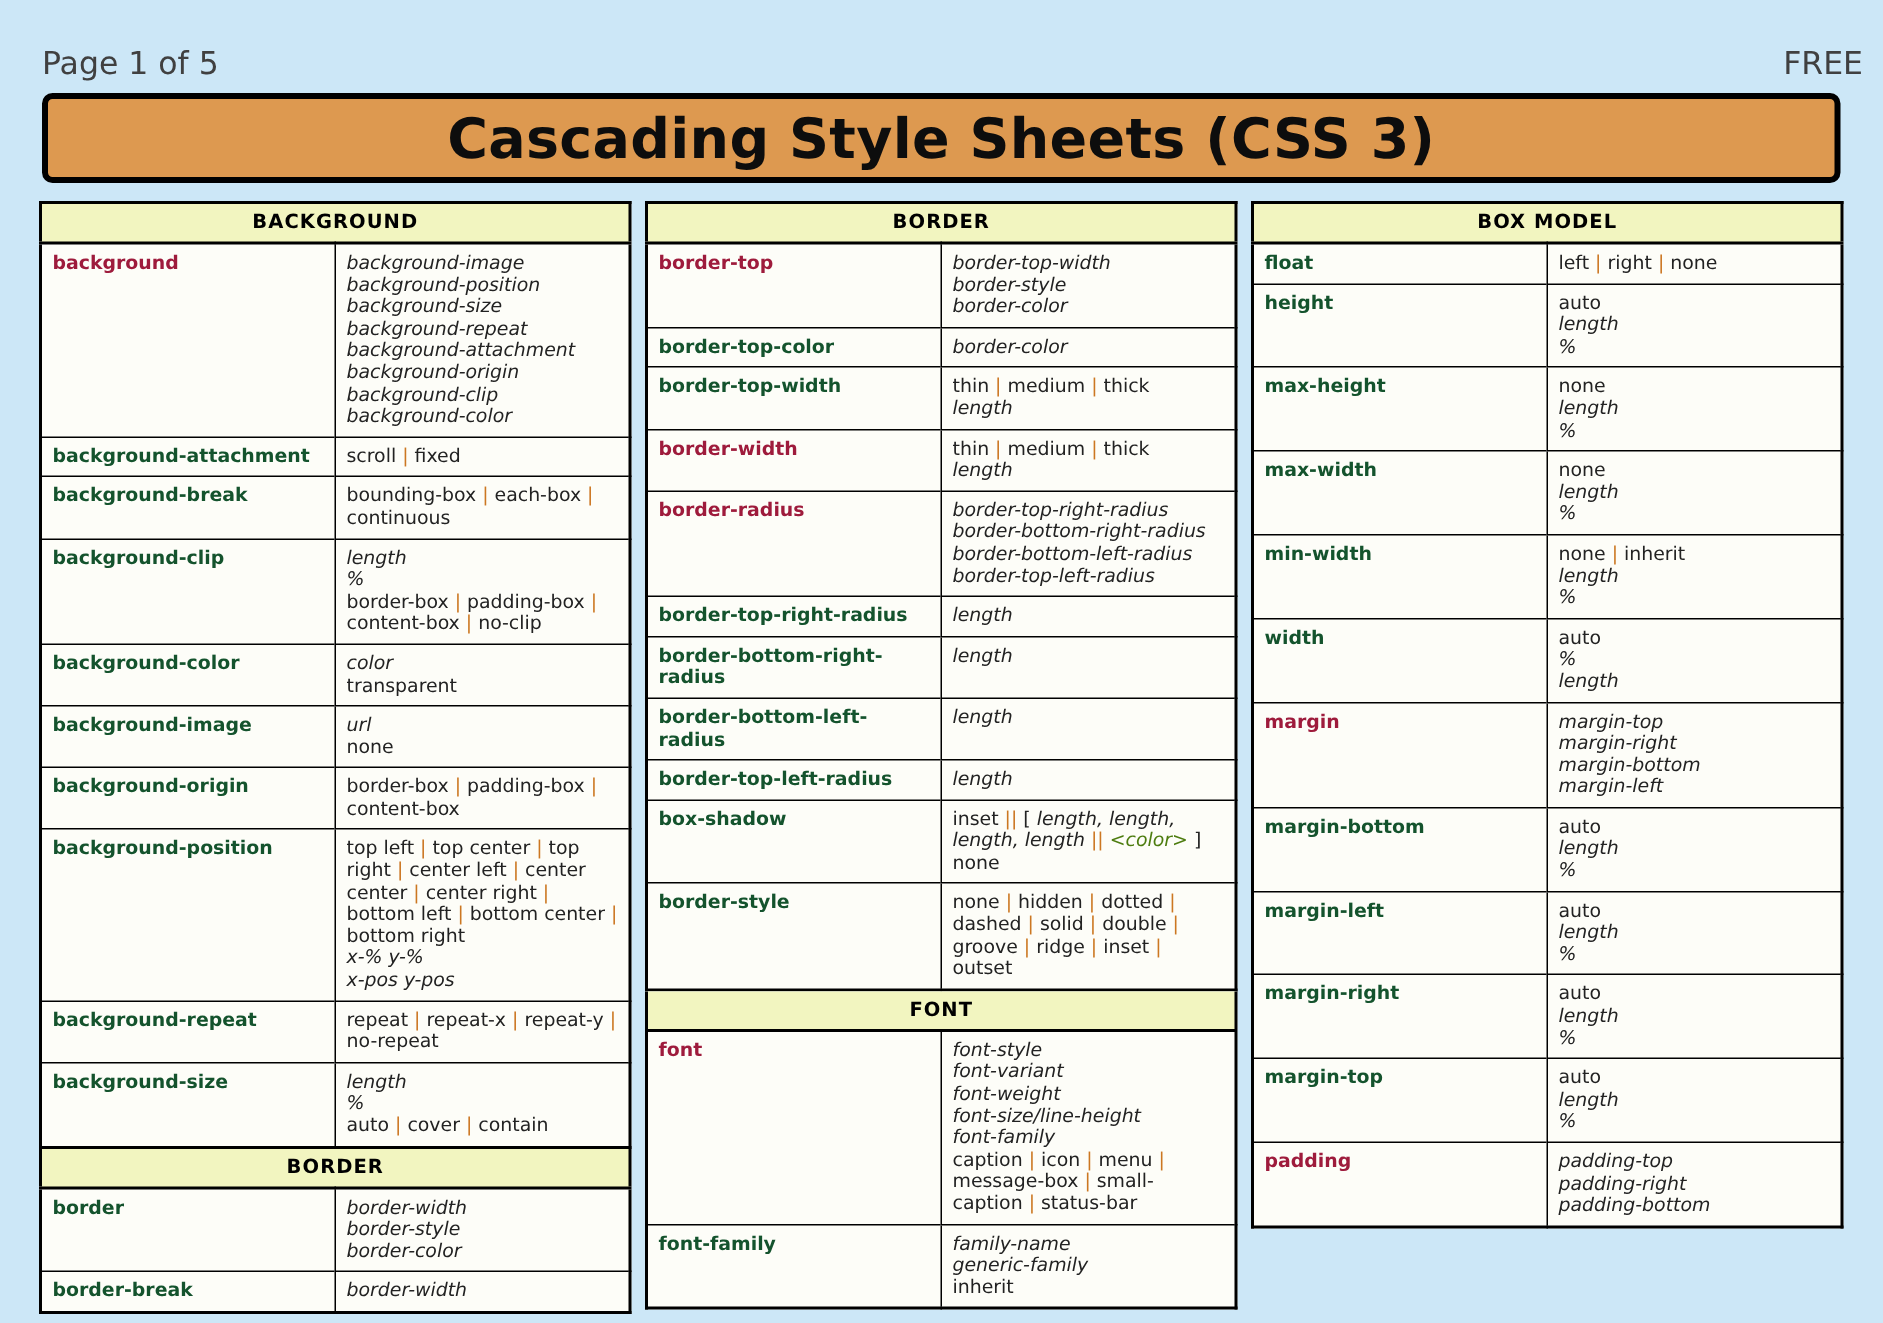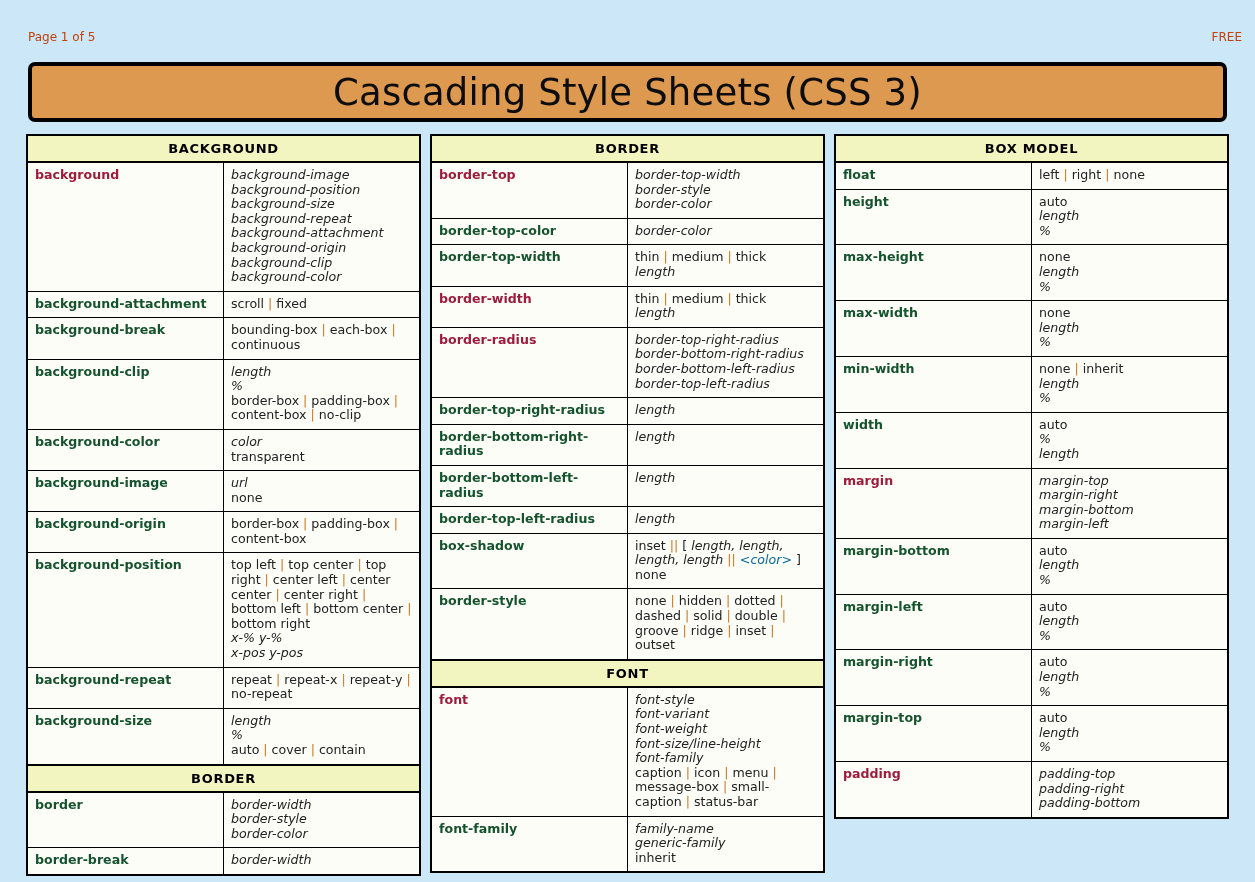--- a/index.html
+++ b/index.html
@@ -19,43 +19,43 @@
   
   #topbar {
     position: relative;
     height: 44px;
     padding: 0 28px;
     box-sizing: border-box;
   }
   #topbar .meta {
     position: absolute;
     top: 30px;
-    font-size: 12px;
-    color: #c2410c;
+    font-size: 21px;
+    color: #404040;
     white-space: nowrap;
   }
   #topbar .meta.left   { left: 28px; }
   #topbar .meta.center { left: 0; right: 0; text-align: center; }
   #topbar .meta.right  { right: 13px; }
 
   
   #banner {
     margin: 18px 28px 0 28px;
     height: 60px;
     background: #dd9950;
     border: 4px solid #000;
     border-radius: 7px;
     display: flex;
     align-items: center;
     justify-content: center;
     box-sizing: border-box;
   }
   #banner .title {
     font-size: 37px;
-    font-weight: normal;
+    font-weight: bold;
     color: #0d0d0d;
     letter-spacing: .2px;
     white-space: nowrap;
   }
 
   
   #columns {
     margin: 12px 0 0 0;
     padding: 0 26px;
     display: flex;
@@ -107,21 +107,21 @@
   }
   td.prop.shorthand { color: #9e1b3c; }
   td.val {
     border-left: 1.5px solid #000;
     color: #222;
     word-break: break-word;
   }
 
   .val .it   { font-style: italic; }
   .val .sep  { color: #cc7722; }
-  .val .clr  { color: #0369a1; font-style: italic; }
+  .val .clr  { color: #4d7c0f; font-style: italic; }
   .val .ln   { display: block; }
 </style>
 </head>
 <body>
 
 <div id="topbar">
   <div class="meta left">Page 1 of 5</div>
   <div class="meta right">FREE</div>
 </div>
 

